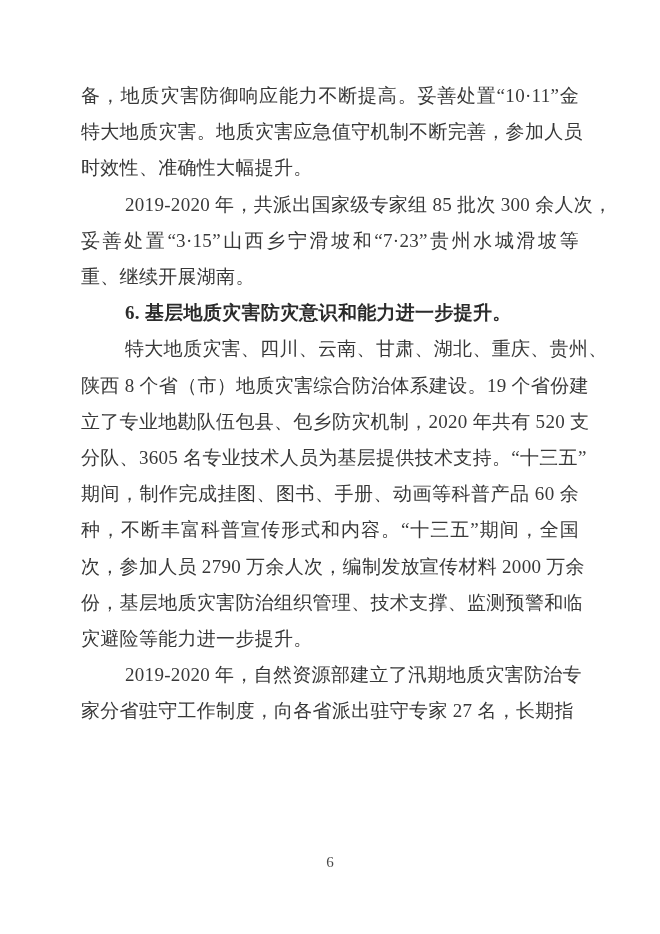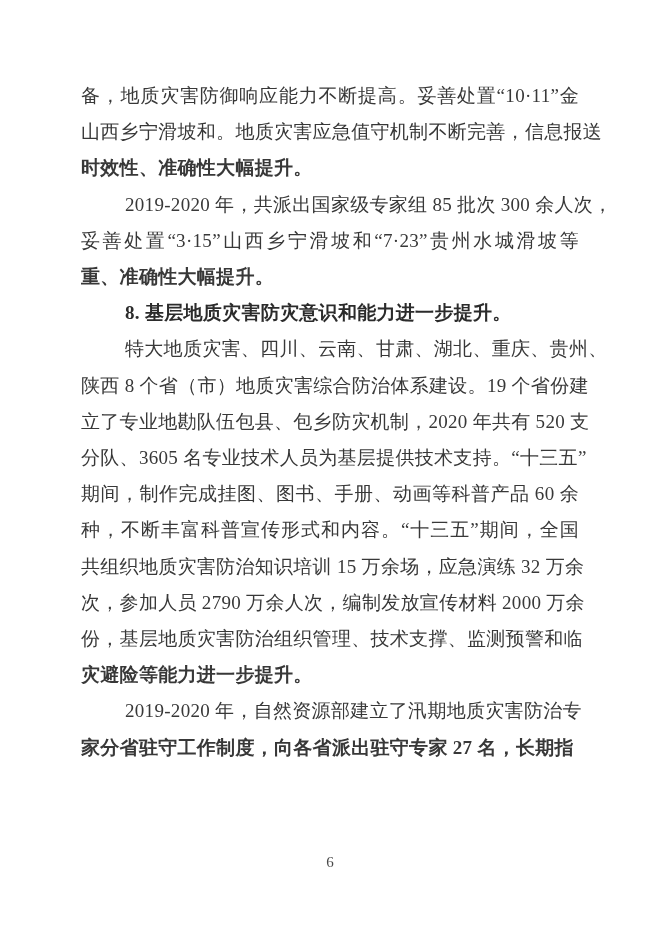--- a/index.html
+++ b/index.html
@@ -27,21 +27,20 @@
     letter-spacing: 0.3px;
   }
   .line {
     text-align: justify;
     text-align-last: justify;
     text-justify: inter-character;
     white-space: nowrap;
   }
   .line.para-end {
     text-align-last: left;
-    font-weight: bold;
   }
   .line.indent {
     padding-left: 44px;
     font-family: Liberation Serif, serif;
   }
   .line.bold {
     font-weight: bold;
     color: #2b2b2b;
   }
   .page-number {
@@ -53,33 +52,32 @@
     font-size: 15px;
     color: #4a4a4a;
   }
 </style>
 </head>
 <body>
 
 <div class="page">
   <div class="text-block">
       <div class="line">备，地质灾害防御响应能力不断提高。妥善处置“10·11”金</div>
-      <div class="line">山西乡宁滑坡和。地质灾害应急值守机制不断完善，信息报送</div>
+      <div class="line">特大地质灾害。地质灾害应急值守机制不断完善，参加人员</div>
       <div class="line para-end">时效性、准确性大幅提升。</div>
       <div class="line indent">2019-2020 年，共派出国家级专家组 85 批次 300 余人次，</div>
       <div class="line">妥善处置“3·15”山西乡宁滑坡和“7·23”贵州水城滑坡等</div>
-      <div class="line para-end">重、准确性大幅提升。</div>
-      <div class="line bold indent para-end">8. 基层地质灾害防灾意识和能力进一步提升。</div>
+      <div class="line para-end">重、继续开展湖南。</div>
+      <div class="line bold indent para-end">6. 基层地质灾害防灾意识和能力进一步提升。</div>
       <div class="line indent">特大地质灾害、四川、云南、甘肃、湖北、重庆、贵州、</div>
       <div class="line">陕西 8 个省（市）地质灾害综合防治体系建设。19 个省份建</div>
       <div class="line">立了专业地勘队伍包县、包乡防灾机制，2020 年共有 520 支</div>
       <div class="line">分队、3605 名专业技术人员为基层提供技术支持。“十三五”</div>
       <div class="line">期间，制作完成挂图、图书、手册、动画等科普产品 60 余</div>
       <div class="line">种，不断丰富科普宣传形式和内容。“十三五”期间，全国</div>
-      <div class="line">共组织地质灾害防治知识培训 15 万余场，应急演练 32 万余</div>
       <div class="line">次，参加人员 2790 万余人次，编制发放宣传材料 2000 万余</div>
       <div class="line">份，基层地质灾害防治组织管理、技术支撑、监测预警和临</div>
       <div class="line para-end">灾避险等能力进一步提升。</div>
       <div class="line indent">2019-2020 年，自然资源部建立了汛期地质灾害防治专</div>
       <div class="line para-end">家分省驻守工作制度，向各省派出驻守专家 27 名，长期指</div>
     </div>
   <div class="page-number">6</div>
 </div>
 
 </body></html>

